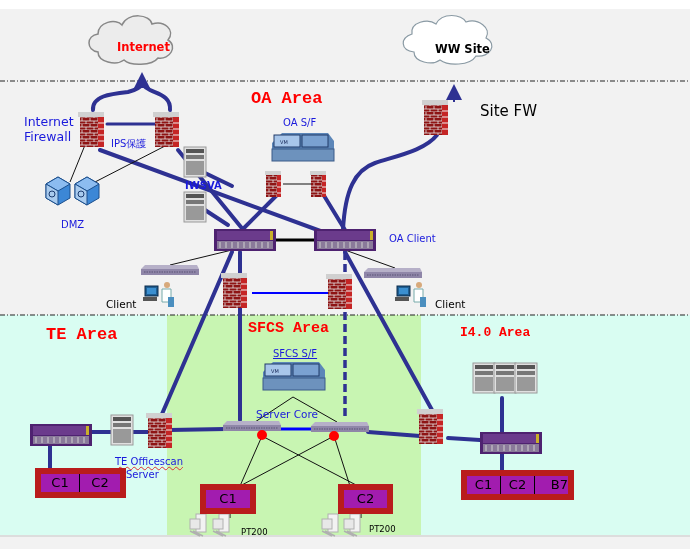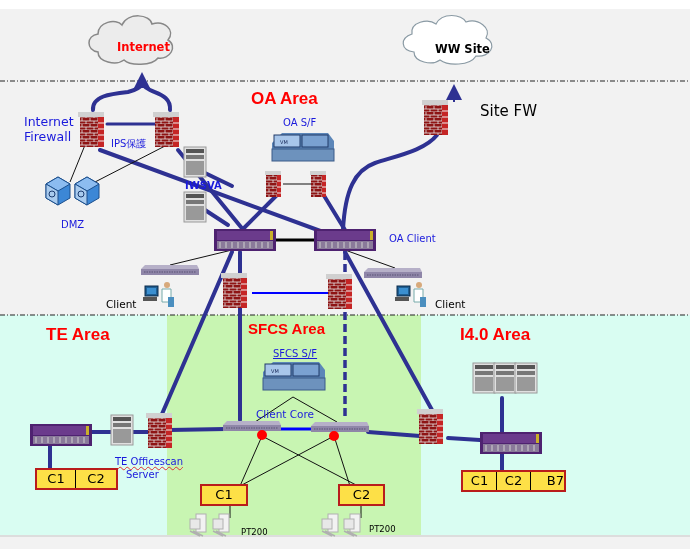--- a/index.html
+++ b/index.html
@@ -1,22 +1,22 @@
 <!DOCTYPE html>
 <html><head>
 <meta charset="utf-8">
 <style>
   html,body{margin:0;padding:0;background:#ffffff;}
   body{width:690px;height:549px;overflow:hidden;position:relative;font-family:"DejaVu Sans",sans-serif;}
   #stage{position:absolute;left:0;top:0;width:690px;height:549px;}
   .lbl{position:absolute;white-space:nowrap;line-height:1;}
-  .area-title{color:#ff0000;font-weight:bold;font-family:Liberation Sans, sans-serif;}
+  .area-title{color:#ff0000;font-weight:bold;font-family:Liberation Mono, monospace;}
   .blue-txt{color:#1a1adc;}
   .blk-txt{color:#000;}
-  .box-row{position:absolute;display:flex;border:2px solid #b91c1c;background:#fde047;}
+  .box-row{position:absolute;display:flex;border:6px solid #b91c1c;background:#a21caf;}
   .box-row .cell{border-right:1px solid #000;text-align:center;font-size:13px;line-height:18px;height:18px;color:#000;font-family:"DejaVu Sans",sans-serif;}
   .box-row .cell:last-child{border-right:none;}
   .cloud-label{position:absolute;font-weight:bold;font-size:11.5px;}
 </style>
 </head>
 <body>
 
 <div id="stage">
   <svg id="svg" width="690" height="549" viewBox="0 0 690 549" xmlns="http://www.w3.org/2000/svg" style="position:absolute;left:0;top:0;">
     <defs>
@@ -193,34 +193,34 @@
       <use href="#pc" x="344" y="514"></use>
     </g>
   </svg>
 
   <div class="cloud-label" style="left:117px;top:40px;color:#ff0000;">Internet</div>
   <div class="cloud-label" style="left:435px;top:42px;color:#000;">WW Site</div>
 
   <div class="lbl area-title" style="left:251px;top:90px;font-size:17px;">OA Area</div>
   <div class="lbl area-title" style="left:46px;top:326px;font-size:17px;">TE Area</div>
   <div class="lbl area-title" style="left:248px;top:321px;font-size:15px;">SFCS Area</div>
-  <div class="lbl area-title" style="left:460px;top:326px;font-size:17px;">I4.0 Area</div>
+  <div class="lbl area-title" style="left:460px;top:326px;font-size:13px;">I4.0 Area</div>
 
   <div class="lbl blue-txt" style="left:24px;top:116px;font-size:12.5px;">Internet</div>
   <div class="lbl blue-txt" style="left:24px;top:131px;font-size:12.5px;">Firewall</div>
   <div class="lbl blue-txt" style="left:111px;top:139px;font-size:10px;">IPS保護</div>
   <div class="lbl blue-txt" style="left:61px;top:220px;font-size:10px;">DMZ</div>
   <div class="lbl blue-txt" style="left:185px;top:181px;font-size:10px;font-weight:bold;">IWSVA</div>
   <div class="lbl blue-txt" style="left:283px;top:118px;font-size:10px;">OA S/F</div>
   <div class="lbl" style="left:480px;top:104px;font-size:15px;color:#000000;">Site FW</div>
   <div class="lbl blue-txt" style="left:389px;top:234px;font-size:10px;">OA Client</div>
   <div class="lbl blk-txt" style="left:106px;top:299px;font-size:10.5px;">Client</div>
   <div class="lbl blk-txt" style="left:435px;top:299px;font-size:10.5px;">Client</div>
   <div class="lbl blue-txt" style="left:273px;top:349px;font-size:10px;text-decoration:underline;">SFCS S/F</div>
-  <div class="lbl blue-txt" style="left:256px;top:409px;font-size:10.5px;">Client Core</div>
+  <div class="lbl blue-txt" style="left:256px;top:409px;font-size:10.5px;">Server Core</div>
   <div class="lbl blue-txt" style="left:115px;top:457px;font-size:10px;text-decoration:underline wavy #e03030;">TE Officescan</div>
   <div class="lbl blue-txt" style="left:126px;top:470px;font-size:10px;">Server</div>
   <div class="lbl blk-txt" style="left:241px;top:528px;font-size:8.5px;">PT200</div>
   <div class="lbl blk-txt" style="left:369px;top:525px;font-size:8.5px;">PT200</div>
 
   <div class="box-row" style="left:35px;top:468px;">
     <div class="cell" style="width:38px;">C1</div>
     <div class="cell" style="width:40px;">C2</div>
   </div>
   <div class="box-row" style="left:200px;top:484px;">

